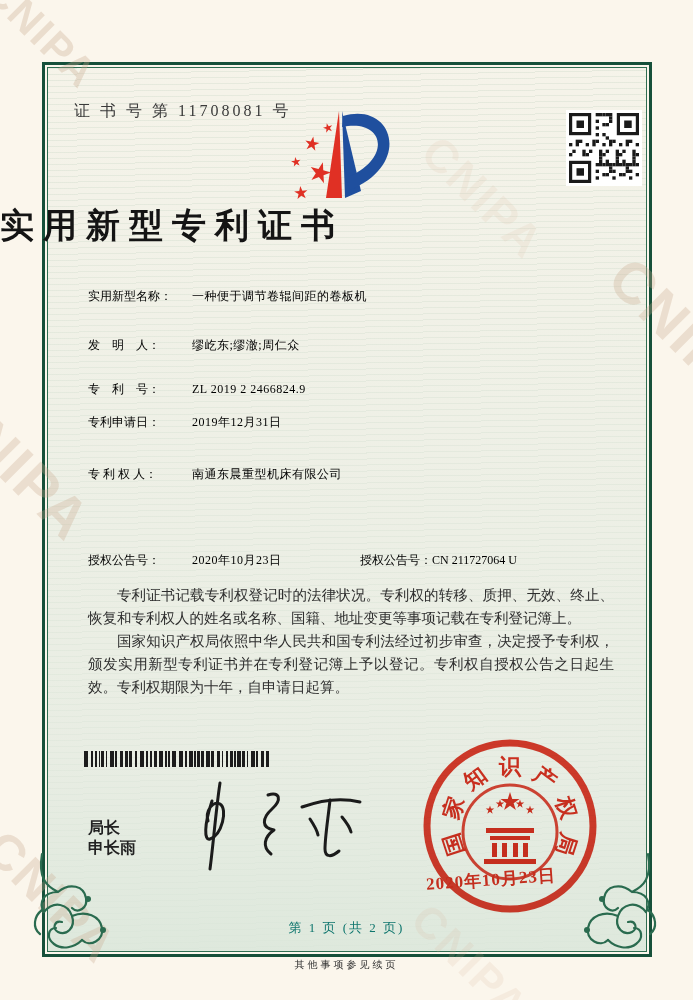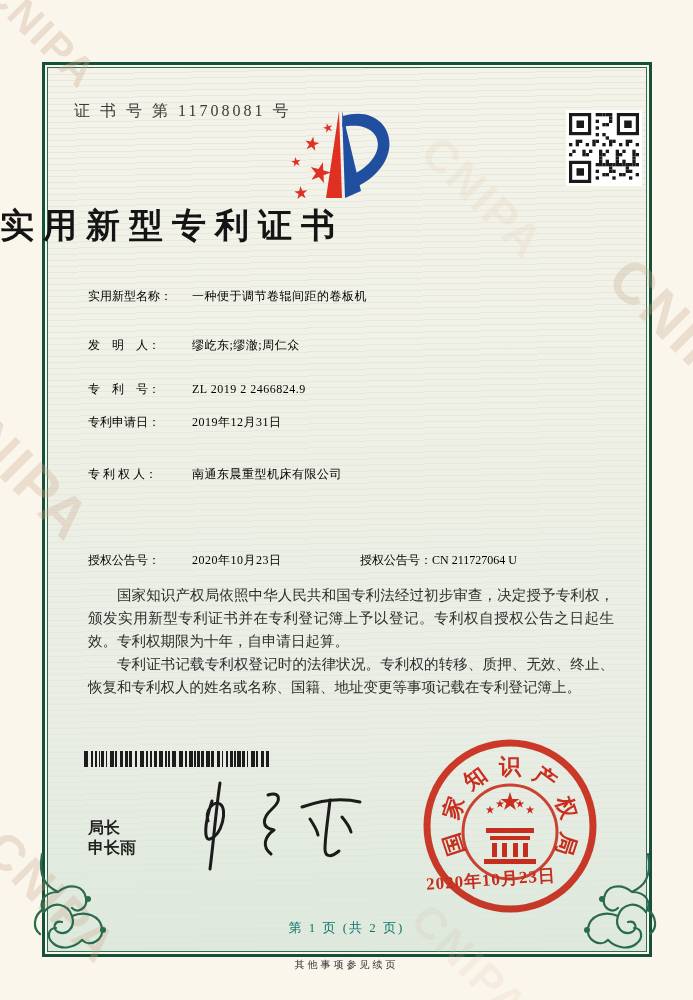--- a/index.html
+++ b/index.html
@@ -219,22 +219,22 @@
     <span class="lbl">专 利 权 人：</span><span class="val">南通东晨重型机床有限公司</span>
   </div>
   <div class="abs row" style="top:552px;position:absolute;">
     <span class="lbl">授权公告号：</span><span class="val">2020年10月23日</span>
     <span class="grant-right">
       <span>授权公告号：</span><span>CN 211727064 U</span>
     </span>
   </div>
 
   <div class="abs bodytext">
+    <p>专利证书记载专利权登记时的法律状况。专利权的转移、质押、无效、终止、恢复和专利权人的姓名或名称、国籍、地址变更等事项记载在专利登记簿上。</p>
     <p>国家知识产权局依照中华人民共和国专利法经过初步审查，决定授予专利权，颁发实用新型专利证书并在专利登记簿上予以登记。专利权自授权公告之日起生效。专利权期限为十年，自申请日起算。</p>
-    <p>专利证书记载专利权登记时的法律状况。专利权的转移、质押、无效、终止、恢复和专利权人的姓名或名称、国籍、地址变更等事项记载在专利登记簿上。</p>
   </div>
 
   <svg class="abs barcode" width="190" height="16" viewBox="0 0 190 16">
     <g fill="#1c1c1c" id="bars">
         <rect x="0" y="0" width="4" height="16"></rect>
         <rect x="7" y="0" width="2" height="16"></rect>
         <rect x="11" y="0" width="2" height="16"></rect>
         <rect x="15" y="0" width="1" height="16"></rect>
         <rect x="17" y="0" width="3" height="16"></rect>
         <rect x="22" y="0" width="1" height="16"></rect>

